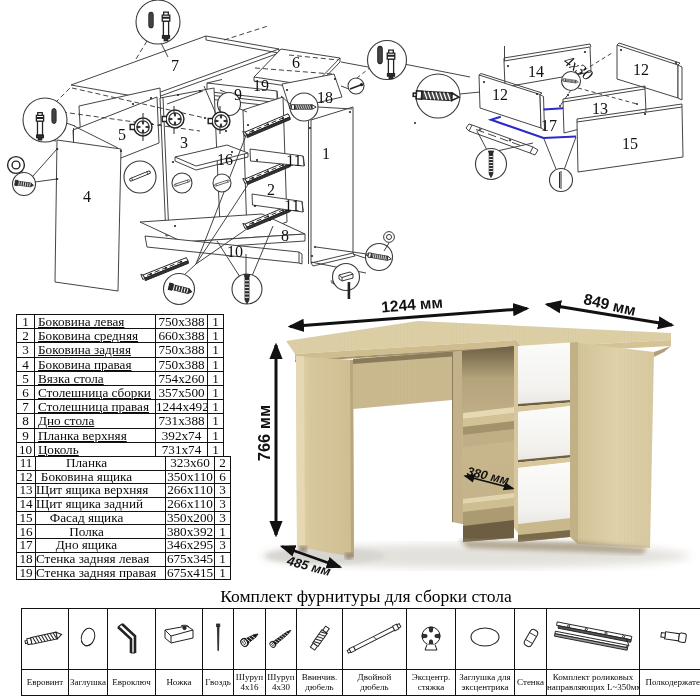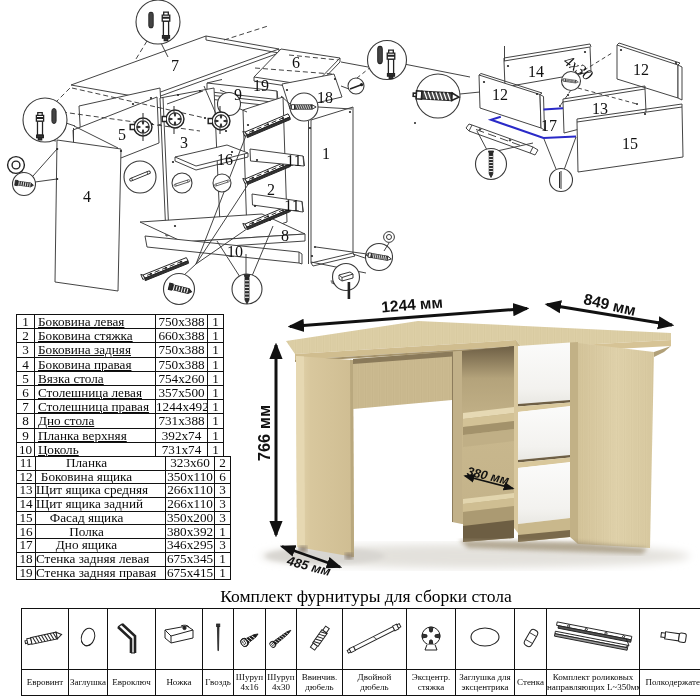--- a/index.html
+++ b/index.html
@@ -36,21 +36,21 @@
     </colgroup>
 <tbody>
       <tr>
         <td>1</td>
         <td class="nme">Боковина левая</td>
         <td>750х388</td>
         <td>1</td>
       </tr>
 <tr>
         <td>2</td>
-        <td class="nme">Боковина стяжка</td>
+        <td class="nme">Боковина средняя</td>
         <td>660х388</td>
         <td>1</td>
       </tr>
 <tr>
         <td>3</td>
         <td class="nme">Боковина задняя</td>
         <td>750х388</td>
         <td>1</td>
       </tr>
 <tr>
@@ -60,21 +60,21 @@
         <td>1</td>
       </tr>
 <tr>
         <td>5</td>
         <td class="nme">Вязка стола</td>
         <td>754х260</td>
         <td>1</td>
       </tr>
 <tr>
         <td>6</td>
-        <td class="nme">Столешница левая</td>
+        <td class="nme">Столешница сборки</td>
         <td>357х500</td>
         <td>1</td>
       </tr>
 <tr>
         <td>7</td>
         <td class="nme">Столешница правая</td>
         <td>1244х492</td>
         <td>1</td>
       </tr>
 <tr>
@@ -113,21 +113,21 @@
         <td>2</td>
       </tr>
 <tr>
         <td>12</td>
         <td class="nme">Боковина ящика</td>
         <td>350х110</td>
         <td>6</td>
       </tr>
 <tr>
         <td>13</td>
-        <td class="nme">Щит ящика средняя</td>
+        <td class="nme">Щит ящика верхняя</td>
         <td>266х110</td>
         <td>3</td>
       </tr>
 <tr>
         <td>14</td>
         <td class="nme">Щит ящика задний</td>
         <td>266х110</td>
         <td>3</td>
       </tr>
 <tr>

